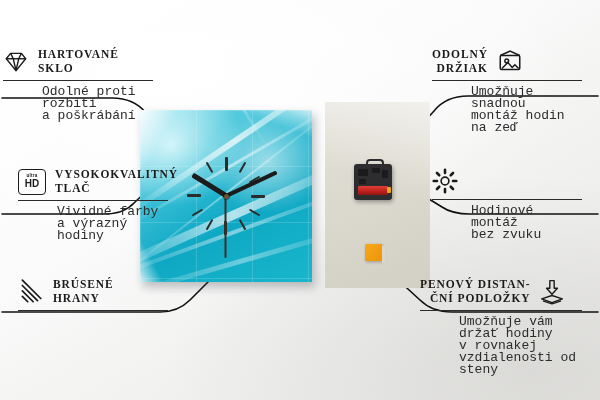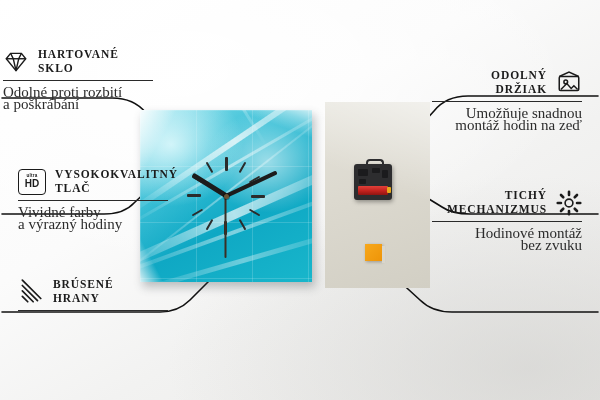--- a/index.html
+++ b/index.html
@@ -79,27 +79,27 @@
     background:linear-gradient(180deg,#e2413a 0%,#c1211d 55%,#8e1512 100%);}
   .battery .plus{position:absolute;right:-3px;top:1px;width:4px;height:6px;background:#e8a81d;border-radius:1px;}
   .foampad{position:absolute;left:225px;top:142px;width:17px;height:17px;
     background:linear-gradient(135deg,#f7a81b 0%,#ee9408 100%);box-shadow:1px 1px 3px rgba(0,0,0,.28);}
   .foampad:after{content:"";position:absolute;right:-3px;top:2px;width:3px;height:17px;background:#d9d6cc;}
 
   
   .feat{position:absolute;}
   .feat .row{display:flex;align-items:center;gap:9px;}
   .feat.left .row{justify-content:flex-start;}
-  .feat.right .row{justify-content:flex-end;margin-top:21px;}
+  .feat.right .row{}
   .title{font-family:"Liberation Serif", serif;font-weight:700;font-size:11.5px;line-height:13.5px;
     letter-spacing:.9px;color:#1b1b1b;text-transform:uppercase;white-space:pre-line;}
   .feat.right .title{text-align:right;}
   .rule{height:1px;background:#2a2a2a;margin:5px 0 5px 0;}
-  .desc{font-family:Liberation Serif, serif;font-size:15px;line-height:12px;color:#2c2c2c;white-space:pre-line;}
-  .feat.right .desc{text-align:right;}
+  .desc{font-family:Liberation Mono, monospace;font-size:13px;line-height:12px;color:#2c2c2c;white-space:pre-line;margin-left:39px;}
+  .feat.right .desc{}
   .ico{width:35px;height:26px;flex:0 0 26px;color:#1b1b1b;}
   .ico svg{display:block;width:26px;height:26px;}
 
   .hdbox{width:26px;height:24px;border:1.6px solid #1b1b1b;border-radius:4px;
     display:flex;flex-direction:column;align-items:center;justify-content:center;line-height:1;}
   .hdbox .u{font-size:4.6px;letter-spacing:.2px;font-family:"Liberation Sans",sans-serif;font-weight:700;}
   .hdbox .hd{font-size:10px;font-weight:700;font-family:"Liberation Sans",sans-serif;margin-top:.5px;}
 
   
   #f-glass   {left:3px;  top:48px;  width:150px;}
@@ -271,30 +271,44 @@
         </svg>
       </span>
     </div>
     <div class="rule"></div>
     <div class="desc">Umožňuje snadnou
 montáž hodin na zeď</div>
   </div>
 
   <div class="feat right" id="f-mech">
     <div class="row">
-      <span class="title">TICHÝ
-MECHANIZMUS</span>
       <span class="ico">
         <svg viewBox="0 0 24 24" fill="none" stroke="currentColor" stroke-width="1.5">
           <circle cx="12" cy="12" r="3.6"></circle>
           <path d="M12 1.6 v3 M12 19.4 v3 M1.6 12 h3 M19.4 12 h3
                    M4.6 4.6 l2.1 2.1 M17.3 17.3 l2.1 2.1
                    M19.4 4.6 l-2.1 2.1 M6.7 17.3 l-2.1 2.1" stroke-linecap="round" stroke-width="2.4"></path>
         </svg>
       </span>
     </div>
     <div class="rule"></div>
     <div class="desc">Hodinové montáž
 bez zvuku</div>
   </div>
 
+  <div class="feat right" id="f-foam">
+    <div class="row">
+      <span class="title">PENOVÝ DISTAN-
+ČNÍ PODLOŽKY</span>
+      <span class="ico">
+        <svg viewBox="0 0 24 24" fill="none" stroke="currentColor" stroke-width="1.3" stroke-linejoin="round">
+          <path d="M10 1.5 h4 v7 h3 L12 14 L7 8.5 h3 Z"></path>
+          <path d="M12 15.2 L21.5 18.4 L12 21.8 L2.5 18.4 Z"></path>
+          <path d="M3.6 20.2 L12 23 L20.4 20.2"></path>
+        </svg>
+      </span>
+    </div>
+    <div class="rule"></div>
+    <div class="desc">Umožňuje vám držať hodiny
+v rovnakej vzdialenosti od steny</div>
+  </div>
 
 </div>
 
 </body></html>

